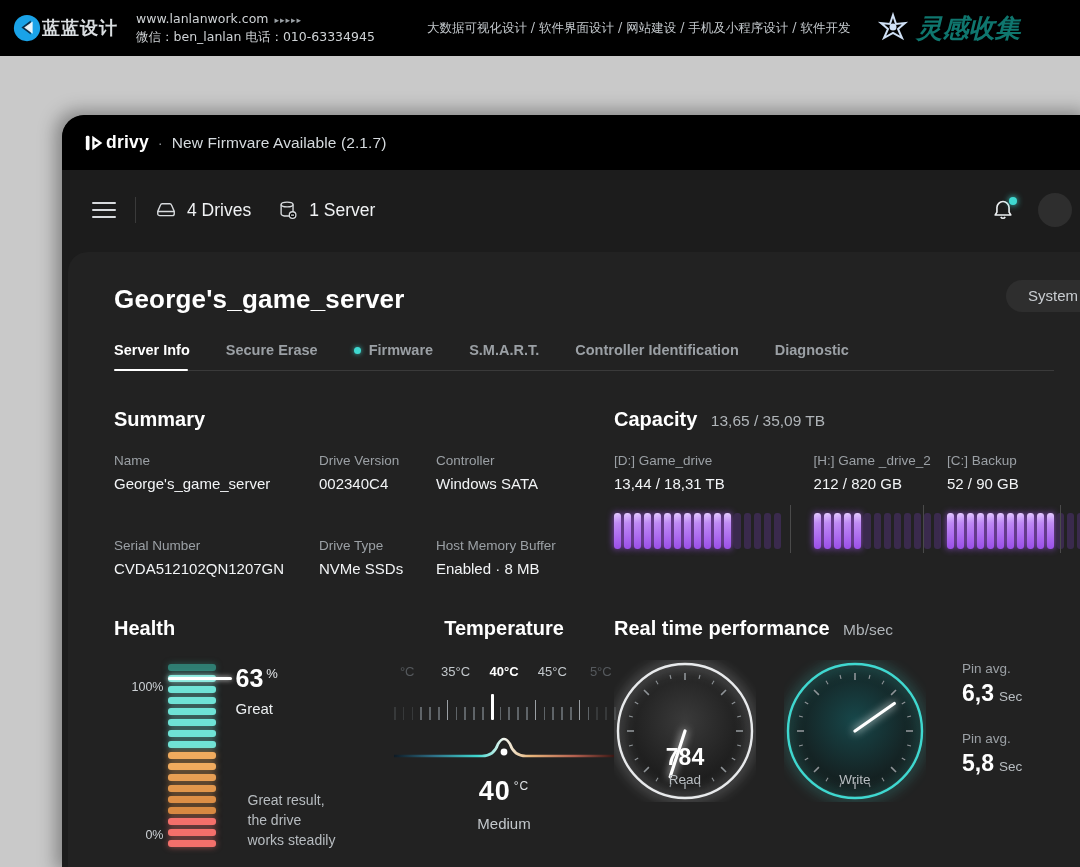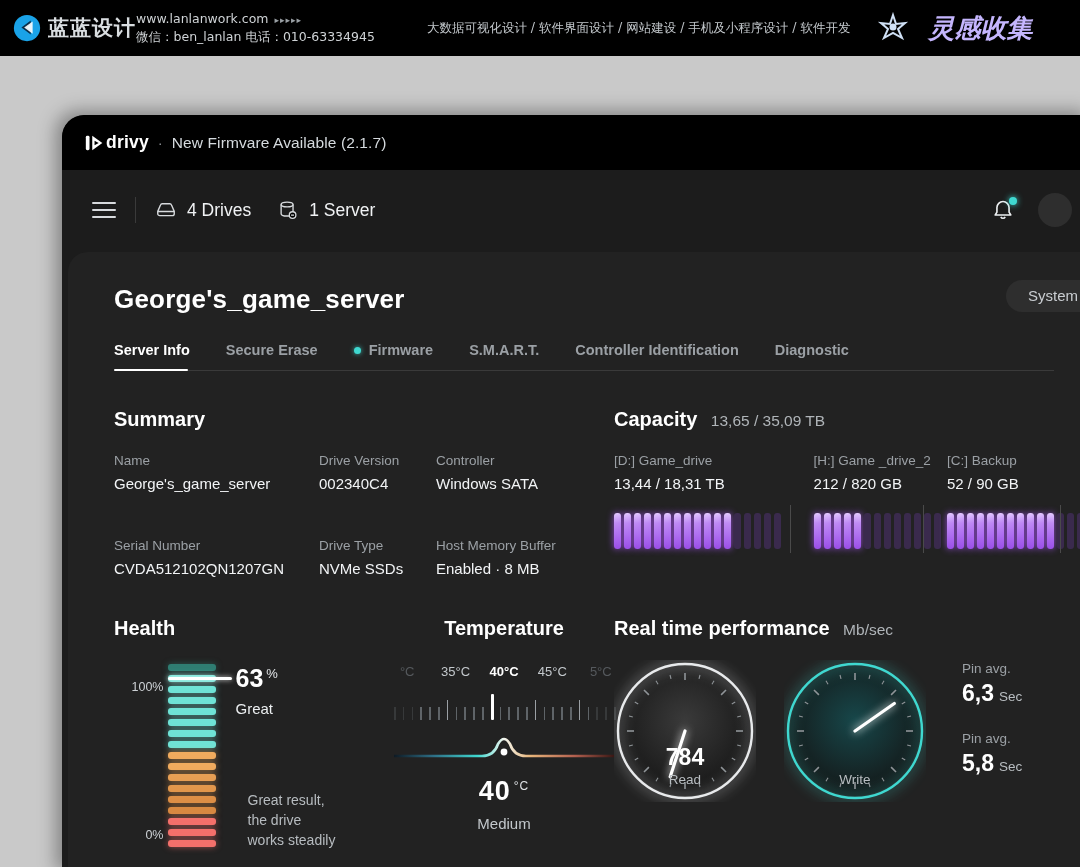--- a/index.html
+++ b/index.html
@@ -15,39 +15,39 @@
     position: absolute; left: 0; top: 0;
     width: 1080px; height: 56px;
     background: #000;
     display: flex; align-items: center;
     overflow: hidden;
   }
   .brand-logo { display:flex; align-items:center; margin-left: 12px; }
   .brand-mark { width: 30px; height: 30px; flex: 0 0 30px; }
   .brand-cn {
     font-family: "DejaVu Sans", sans-serif;
-    font-size: 21px; font-weight: 700; color: #d9dde0;
-    letter-spacing: 1px; margin-left: 6px;
-  }
-  .brand-contact { line-height: 1.45; }
+    font-size: 18px; font-weight: 700; color: #d9dde0;
+    letter-spacing: 1px; 
+  }
+  .brand-contact { margin-left: 18px; line-height: 1.45; }
   .brand-contact .l1, .brand-contact .l2 {
     font-family: "DejaVu Sans", sans-serif;
     font-size: 12.5px; color: #cfd3d6; white-space: nowrap;
   }
   .dots { letter-spacing: 1px; font-size: 9px; color: #9aa0a5; margin-left: 6px; }
   .banner-services {
     margin-left: 52px;
     font-family: "DejaVu Serif", serif;
     font-size: 12.5px; color: #c3c8cc; white-space: nowrap;
   }
   .banner-right { margin-left: 26px; display: flex; align-items: center; }
   .banner-right .ic { width: 32px; height: 32px; }
   .banner-right .txt {
     font-family: "DejaVu Serif", serif; font-style: italic;
-    font-size: 26px; font-weight: 700; color: #c4b5fd; margin-left: 20px;
+    font-size: 26px; font-weight: 700; color: #0f766e; margin-left: 8px;
     white-space: nowrap;
   }
 
   
   .window {
     position: absolute; left: 62px; top: 115px;
     width: 1030px; height: 760px;
     background: #1c1c1c;
     border-radius: 22px 0 0 0;
     overflow: hidden;

